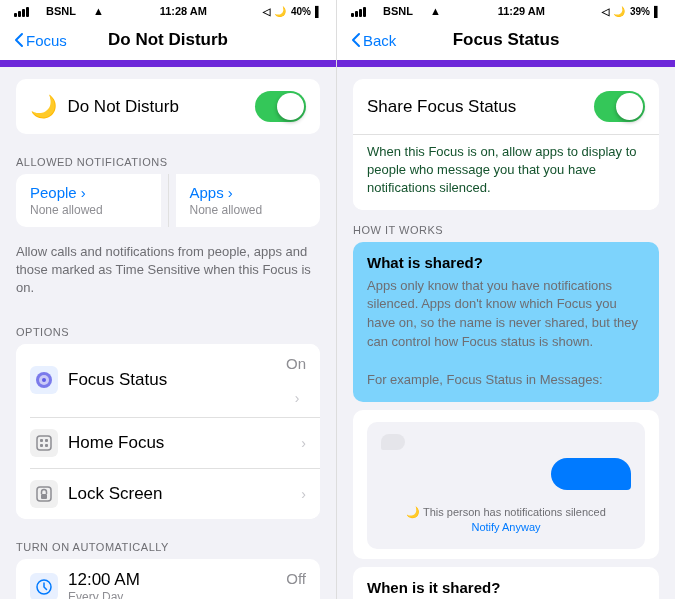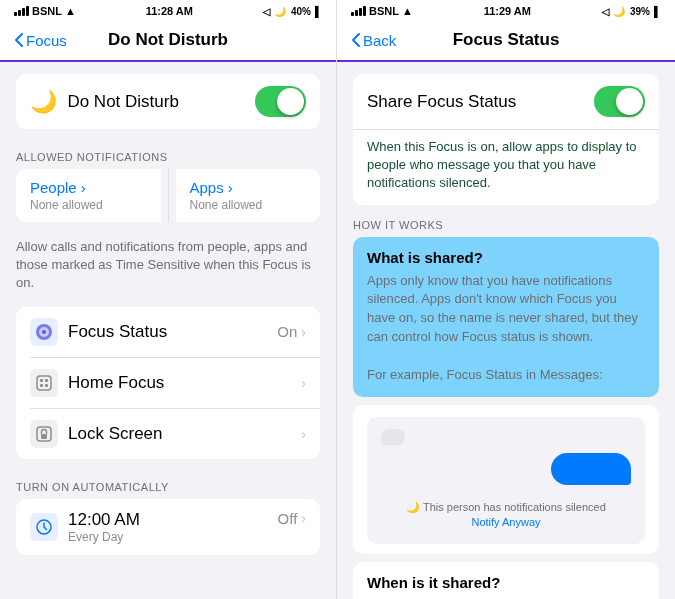--- a/index.html
+++ b/index.html
@@ -23,32 +23,32 @@
     .status-bar {
       display: flex;
       justify-content: space-between;
       align-items: center;
       padding: 4px 14px;
       background: #fff;
       font-size: 11px;
       font-weight: 600;
       height: 22px;
     }
-    .status-bar-left { display: flex; align-items: center; gap: 3px; }
+    .status-bar-left { display: flex; gap: 17px; }
     .status-bar-right { display: flex; align-items: center; gap: 4px; font-size: 10px; }
     .signal-bars { display: flex; align-items: flex-end; gap: 1px; }
     .signal-bars span { background: #000; width: 3px; display: block; border-radius: 1px; }
     .nav-bar {
       background: #fff;
       padding: 8px 14px 10px;
       display: flex;
       align-items: center;
       justify-content: center;
       position: relative;
-      border-bottom: 2px solid #6d28d9;
+      border-bottom: 7px solid #6d28d9;
     }
     .nav-back {
       position: absolute;
       left: 14px;
       color: #007aff;
       font-size: 15px;
       display: flex;
       align-items: center;
       gap: 2px;
     }
@@ -138,21 +138,21 @@
     .options-icon {
       width: 28px;
       height: 28px;
       border-radius: 6px;
       display: flex;
       align-items: center;
       justify-content: center;
       font-size: 16px;
     }
     .options-row-text { font-size: 17px; color: #000; }
-    .options-row-right { display: flex; align-items: center; gap: 2px; color: #8e8e93; font-size: 15px; }
+    .options-row-right { display: flex; align-items: center; gap: 18px; color: #8e8e93; font-size: 15px; flex-direction: column; }
     .chevron { color: #c7c7cc; font-size: 14px; margin-left: 2px; }
     .turn-on-row {
       display: flex;
       align-items: flex-start;
       justify-content: space-between;
       padding: 11px 14px;
       background: #fff;
     }
     .turn-on-main { font-size: 17px; color: #000; }
     .turn-on-sub { font-size: 12px; color: #8e8e93; }
@@ -312,20 +312,21 @@
           <div style="width:1px;background:#e0e0e0"></div>
           <div class="allowed-card">
             <div class="allowed-title">Apps ›</div>
             <div class="allowed-sub">None allowed</div>
           </div>
         </div>
       </div>
 
       <div class="description-text">Allow calls and notifications from people, apps and those marked as Time Sensitive when this Focus is on.</div>
 
+      <div class="section-label">OPTIONS</div>
       <div class="card">
 
         <div class="options-row">
           <div class="options-row-left">
             <div class="options-icon" style="background:#e8f0ff;">
               <svg width="18" height="18" viewBox="0 0 18 18" fill="none">
                 <circle cx="9" cy="9" r="8" fill="#5e5ce6" opacity="0.8"></circle>
                 <circle cx="9" cy="9" r="5" fill="white" opacity="0.6"></circle>
                 <circle cx="9" cy="9" r="2" fill="#5e5ce6"></circle>
               </svg>

